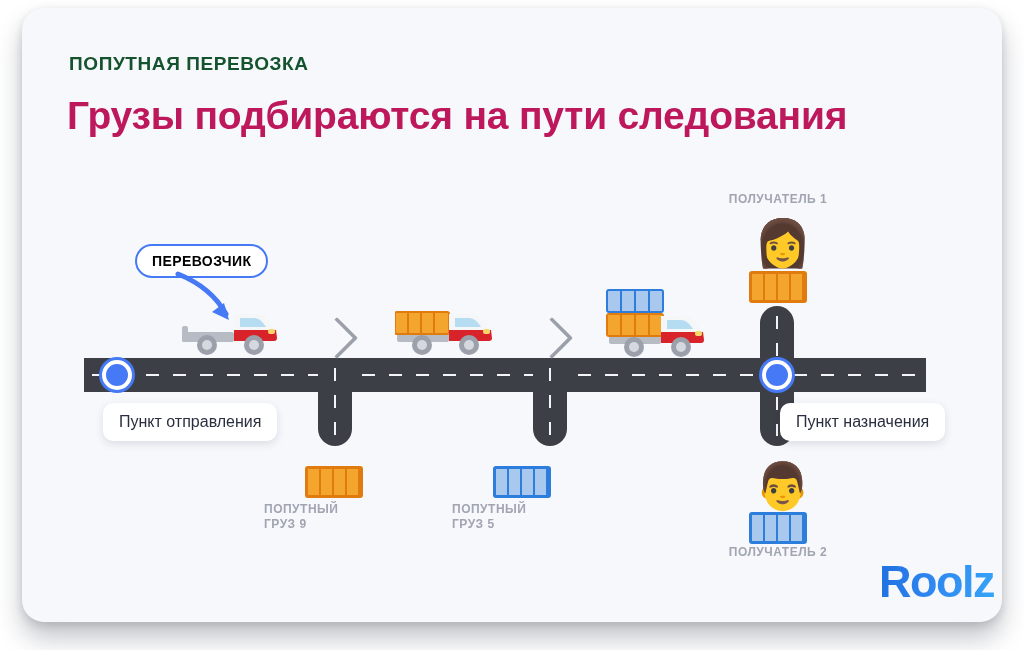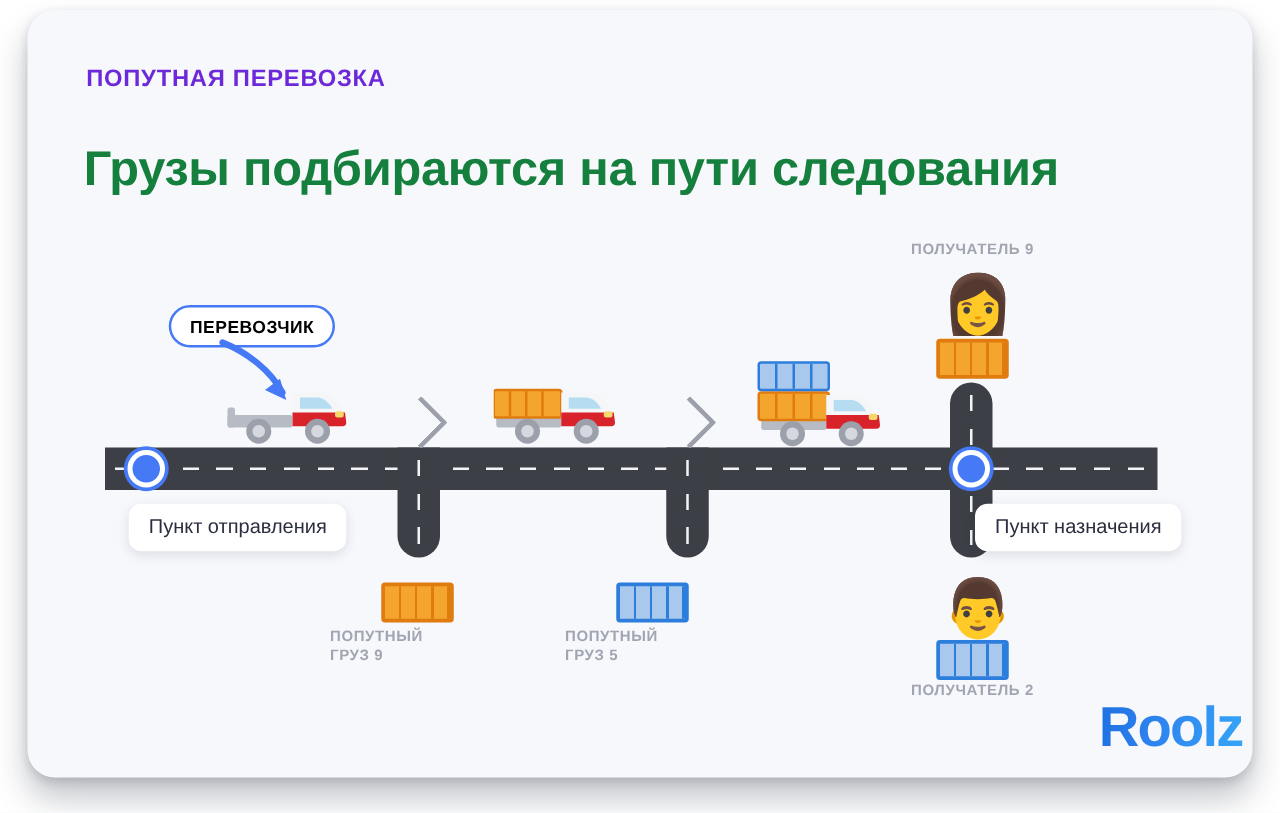--- a/index.html
+++ b/index.html
@@ -35,34 +35,33 @@
   }
 
   
   .eyebrow {
     position: absolute;
     left: 47px;
     top: 45px;
     font-size: 19px;
     font-weight: bold;
     letter-spacing: 0.6px;
-    color: #6d28d9;
+    color: #14532d;
     white-space: nowrap;
     text-align: right;
   }
   .headline {
     position: absolute;
     left: 45px;
     top: 86px;
     font-size: 39px;
     font-weight: bold;
-    color: #15803d;
+    color: #be185d;
     letter-spacing: -0.2px;
     white-space: nowrap;
-    margin-top: 20px;
   }
 
   
   .road-h {
     position: absolute;
     left: 62px;
     top: 350px;
     width: 842px;
     height: 34px;
     background: #3c3f45;
@@ -315,21 +314,21 @@
       <span>ПОПУТНЫЙ</span><br>
       <span>ГРУЗ 9</span>
     </div>
 
     <div class="cargo blue g2"></div>
     <div class="cargo-label l2">
       <span>ПОПУТНЫЙ</span><br>
       <span>ГРУЗ 5</span>
     </div>
 
-    <div class="person-label r1">ПОЛУЧАТЕЛЬ 9</div>
+    <div class="person-label r1">ПОЛУЧАТЕЛЬ 1</div>
     <div class="person p1">👩</div>
     <div class="cargo orange r1"></div>
 
     <div class="person p2">👨</div>
     <div class="cargo blue r2"></div>
     <div class="person-label r2">ПОЛУЧАТЕЛЬ 2</div>
 
     <div class="logo">Roolz</div>
   </div>
 </div>

